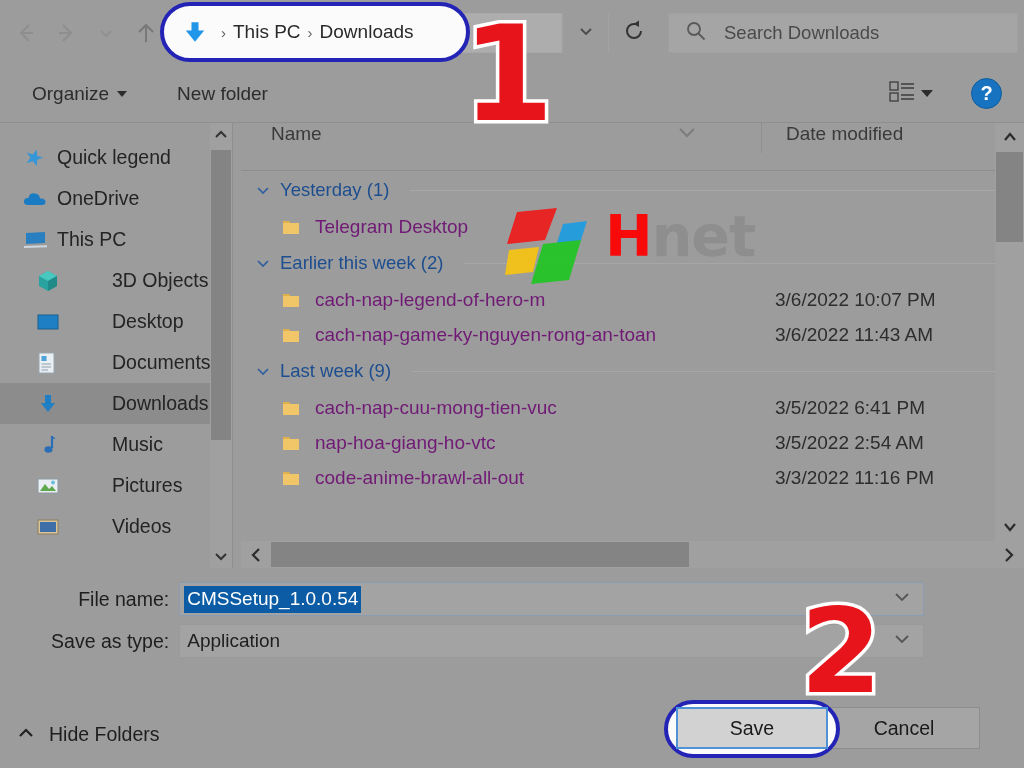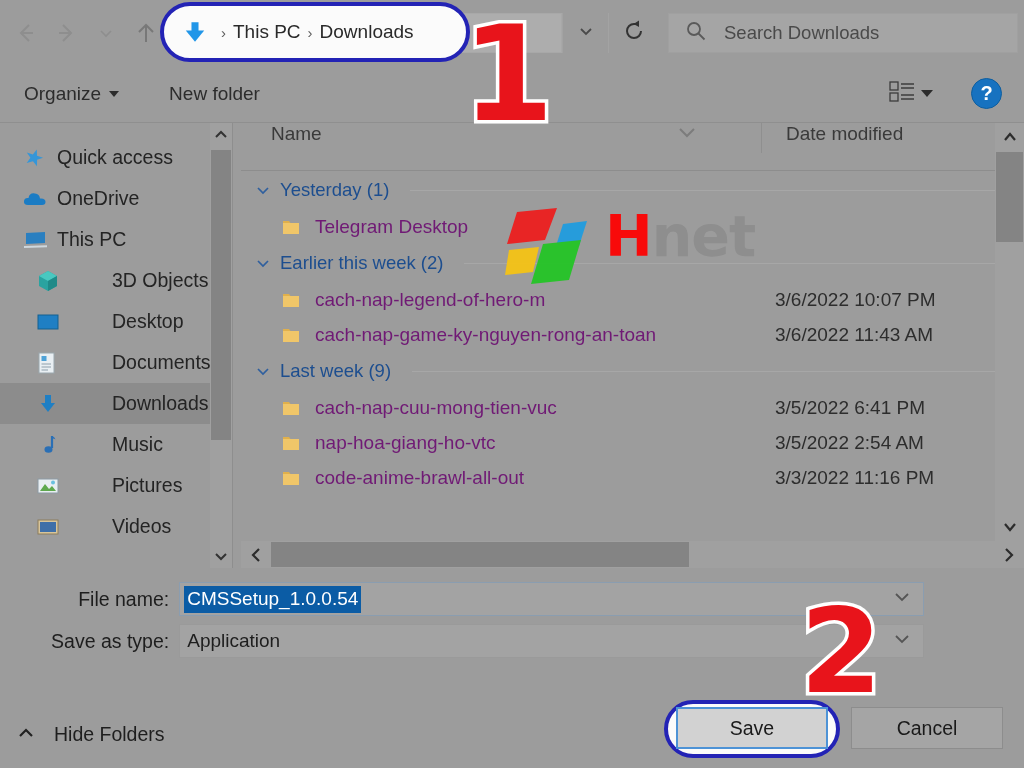--- a/index.html
+++ b/index.html
@@ -79,21 +79,21 @@
     position: absolute; left: 0; top: 65px;
     width: 1024px; height: 58px;
     background: #9c9c9c;
     display: flex; align-items: center;
     border-bottom: 1px solid #8f8f8f;
   }
   .tb-item {
     font-size: 19px; color: #2c2c2c;
     display: flex; align-items: center; gap: 8px;
   }
-  .tb-organize { margin-left: 24px; text-align: right; }
+  .tb-organize { margin-left: 32px; text-align: right; }
   .tb-newfolder { margin-left: 50px; }
   .tb-caret {
     width: 0; height: 0;
     border-left: 5px solid transparent;
     border-right: 5px solid transparent;
     border-top: 6px solid #2c2c2c;
     display:inline-block;
   }
   .tb-right { margin-left: auto; display:flex; align-items:center; }
   .view-icon { margin-right: 6px; }
@@ -297,38 +297,38 @@
     padding: 2px 3px 3px 3px;
   }
   .combo-arrow {
     position: absolute; right: 12px; top: 50%;
     transform: translateY(-50%);
     color: #555;
   }
 
   .hide-folders {
     position: absolute; left: 16px; top: 155px;
-    display: flex; align-items: flex-end; gap: 18px;
+    display: flex; align-items: flex-end; gap: 13px;
     font-size: 19.5px; color: #1e1e1e;
   }
 
   .btn {
     position: absolute;
     width: 152px; height: 42px;
     display: flex; align-items: center; justify-content: center;
     font-size: 19.5px; color: #1a1a1a;
     background: #a5a5a5;
     border: 1px solid #8d8d8d;
   }
   .btn.save {
     left: 676px; top: 707px;
     background: #d2d2d2;
     border: 2px solid #4e93d6;
   }
-  .btn.cancel { left: 851px; top: 707px; }
+  .btn.cancel { left: 828px; top: 707px; }
 
   
   .watermark {
     position: absolute; left: 505px; top: 206px;
     width: 280px; height: 82px;
     pointer-events: none;
     opacity: .93;
   }
   .wm-text {
     position: absolute; left: 100px; top: 2px;
@@ -479,21 +479,21 @@
   <div class="body-area">
 
     <div class="sidebar">
 
       <div class="side-item">
         <span class="side-ico">
           <svg width="24" height="24" viewBox="0 0 24 24">
               <path d="M12 3 L14.2 9 L20.5 9 L15.5 12.8 L17.4 19 L12 15.3 L6.6 19 L8.5 12.8 L3.5 9 L9.8 9 Z" fill="#3596d8" transform="rotate(18 12 12)"></path>
             </svg>
         </span>
-        <span>Quick access</span>
+        <span>Quick legend</span>
       </div>
 
       <div class="side-item">
         <span class="side-ico">
           <svg width="26" height="22" viewBox="0 0 26 22">
               <path d="M6 17 Q1.5 17 2 13 Q2.5 9.5 6.5 10 Q7.5 4.5 13 5.5 Q17.5 6 18 10.5 Q23.5 10 23.5 14 Q23.5 17 20 17 Z" fill="#1b7cc4"></path>
             </svg>
         </span>
         <span>OneDrive</span>
       </div>

